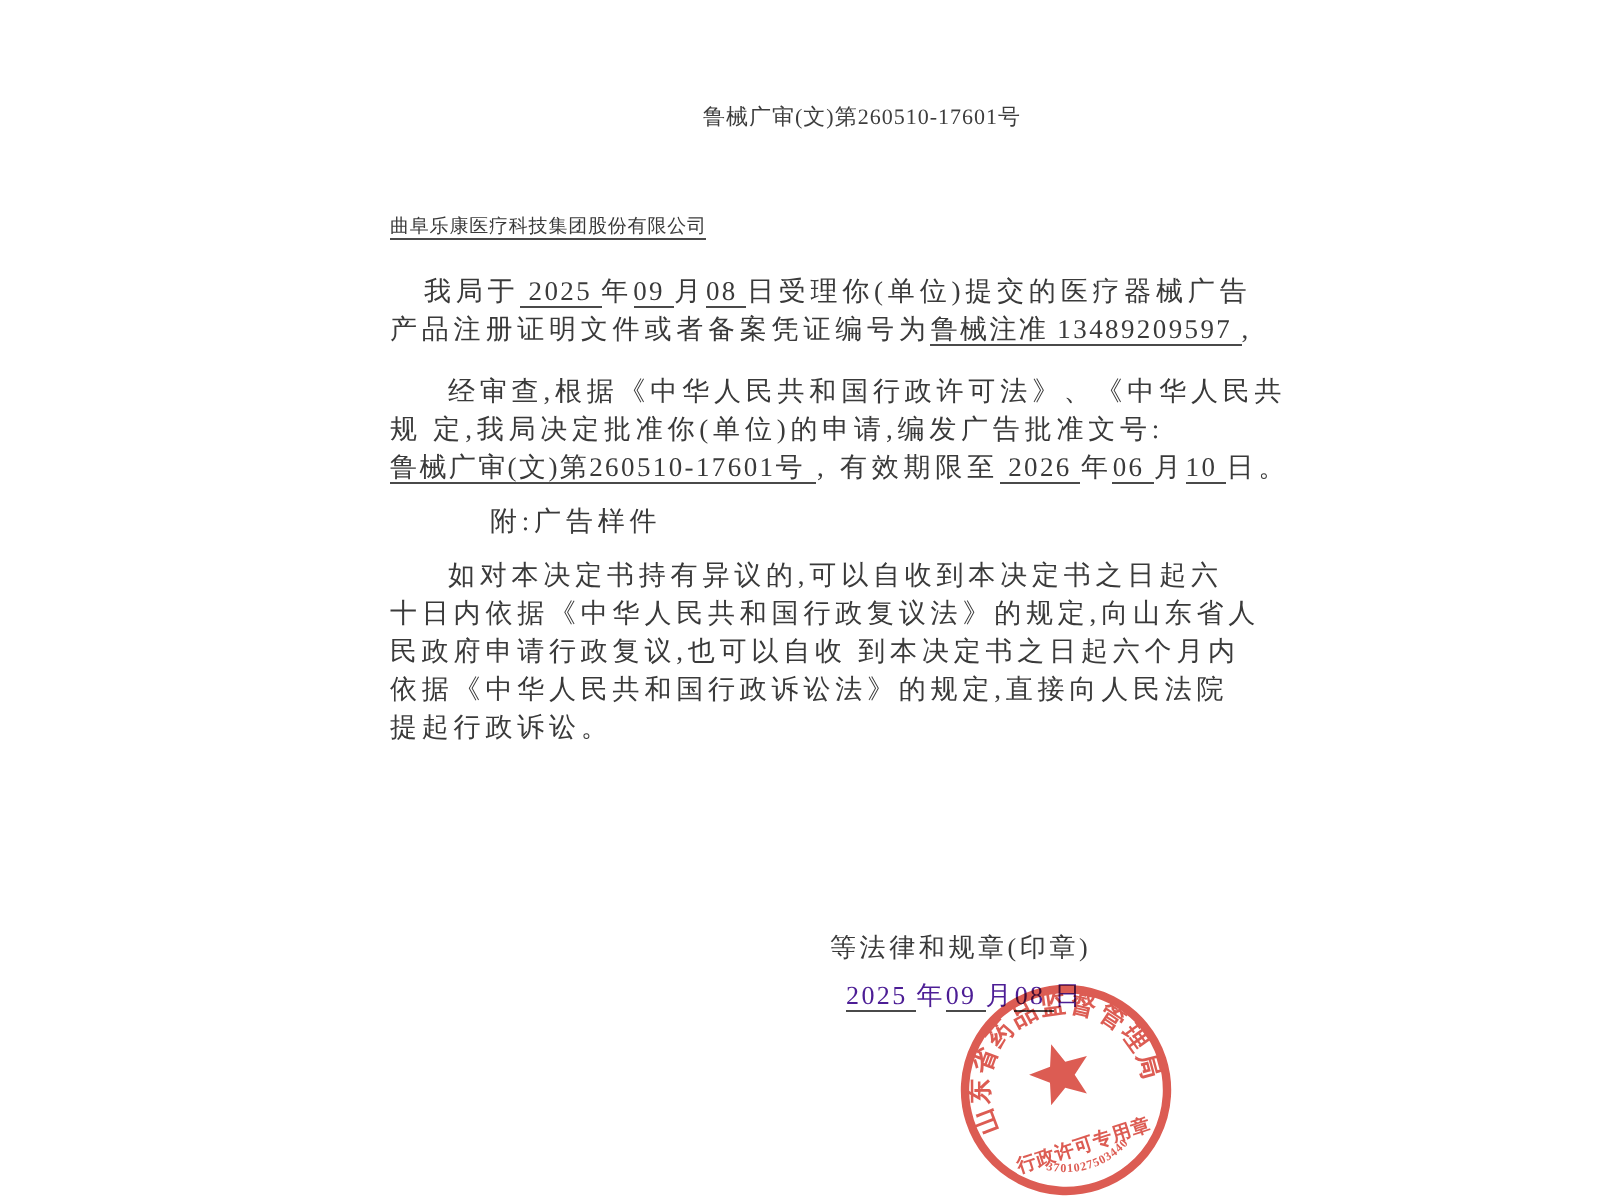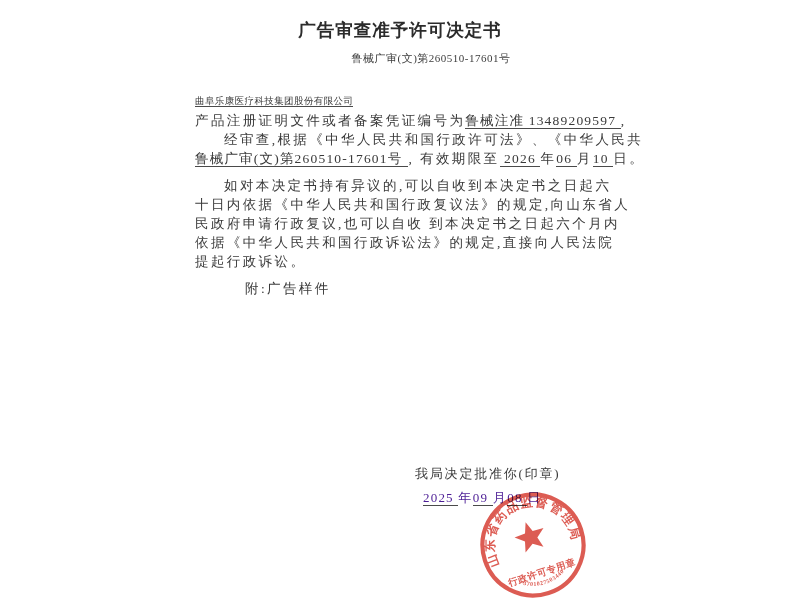--- a/index.html
+++ b/index.html
@@ -15,21 +15,21 @@
     font-size:17.5px;font-weight:bold;letter-spacing:1px;color:#2b2b2b;
   }
   .doc-number{
     position:absolute;left:0;right:0;top:51px;text-align:center;
     padding-left:62px;font-size:11px;letter-spacing:0.5px;color:#3d3d3d;
   }
   .column{
     position:absolute;left:195px;top:90px;width:442px;
     font-size:13.5px;line-height:19px;letter-spacing:2.4px;color:#3a3a3a;
   }
-  .para{margin-top:0;}
+  .para{margin-top:12px;}
   .para.p3{margin-top:8px;}
   .para.att{margin-top:8px;margin-left:50px;}
   .line{white-space:nowrap;}
   .line.ind1{text-indent:17px;}
   .line.ind2{text-indent:29px;}
   .u{border-bottom:1px solid #4a4a4a;letter-spacing:1.2px;}
   .small{font-size:9.5px;letter-spacing:0.4px;}
   .footer-authority{
     position:absolute;left:415px;top:464px;
     font-size:13px;letter-spacing:1.8px;color:#3a3a3a;line-height:19px;
@@ -43,48 +43,49 @@
     transform:rotate(-18deg);opacity:0.88;mix-blend-mode:multiply;
     pointer-events:none;
   }
   .seal text{font-family:"Liberation Serif","DejaVu Serif",serif;font-weight:bold;}
 </style>
 </head>
 <body style="--ink: #3a3a3a;">
 
 <div class="page">
 
-  <div class="title">广告审查准予许可决定书</div>
 
   <div class="doc-number">鲁械广审(文)第260510-17601号</div>
 
   <div class="column" id="body-column">
       <div class="para addr">
         <div class="line"><span class="u small">曲阜乐康医疗科技集团股份有限公司</span></div>
       </div>
       <div class="para p1">
+        <div class="line ind1"><span>我局于</span><span class="u"> 2025 </span><span>年</span><span class="u">09 </span><span>月</span><span class="u">08 </span><span>日受理你(单位)提交的医疗器械广告</span></div>
         <div class="line"><span>产品注册证明文件或者备案凭证编号为</span><span class="u">鲁械注准 13489209597 </span><span>,</span></div>
       </div>
       <div class="para p2">
         <div class="line ind2"><span>经审查,根据《中华人民共和国行政许可法》、《中华人民共</span></div>
+        <div class="line"><span>规 定,我局决定批准你(单位)的申请,编发广告批准文号:</span></div>
         <div class="line"><span class="u" style="padding-right: 6px;">鲁械广审(文)第260510-17601号</span><span>, 有效期限至</span><span class="u"> 2026 </span><span>年</span><span class="u">06 </span><span>月</span><span class="u">10 </span><span>日。</span></div>
+      </div>
+      <div class="para att">
+        <div class="line"><span>附:广告样件</span></div>
       </div>
       <div class="para p3">
         <div class="line ind2"><span>如对本决定书持有异议的,可以自收到本决定书之日起六</span></div>
         <div class="line"><span>十日内依据《中华人民共和国行政复议法》的规定,向山东省人</span></div>
         <div class="line"><span>民政府申请行政复议,也可以自收 到本决定书之日起六个月内</span></div>
         <div class="line"><span>依据《中华人民共和国行政诉讼法》的规定,直接向人民法院</span></div>
         <div class="line"><span>提起行政诉讼。</span></div>
       </div>
-      <div class="para att">
-        <div class="line"><span>附:广告样件</span></div>
-      </div>
     </div>
 
-  <div class="footer-authority">我局决定批准你(印章)</div>
+  <div class="footer-authority">等法律和规章(印章)</div>
 
   <div class="footer-date" id="footer-date"><span class="u"> 2025 </span><span> 年</span><span class="u">09 </span><span>月</span><span class="u">08 </span><span>日</span></div>
 
   <svg class="seal" viewBox="0 0 110 110" xmlns="http://www.w3.org/2000/svg">
     <circle cx="55" cy="55" r="50.5" fill="none" stroke="#d8453b" stroke-width="4.2"></circle>
     <polygon points="55,31 59,41.5 70.2,42.1 61.5,49.1 64.4,59.9 55,53.8 45.6,59.9 48.5,49.1 39.8,42.1 51,41.5" fill="#d8453b"></polygon>
     <defs>
       <path id="arcTop" d="M 18.4 68.3 A 39 39 0 1 1 91.6 68.3" fill="none"></path>
       <path id="arcBot" d="M 28.6 86.4 A 41 41 0 0 0 81.4 86.4" fill="none"></path>
     </defs>

